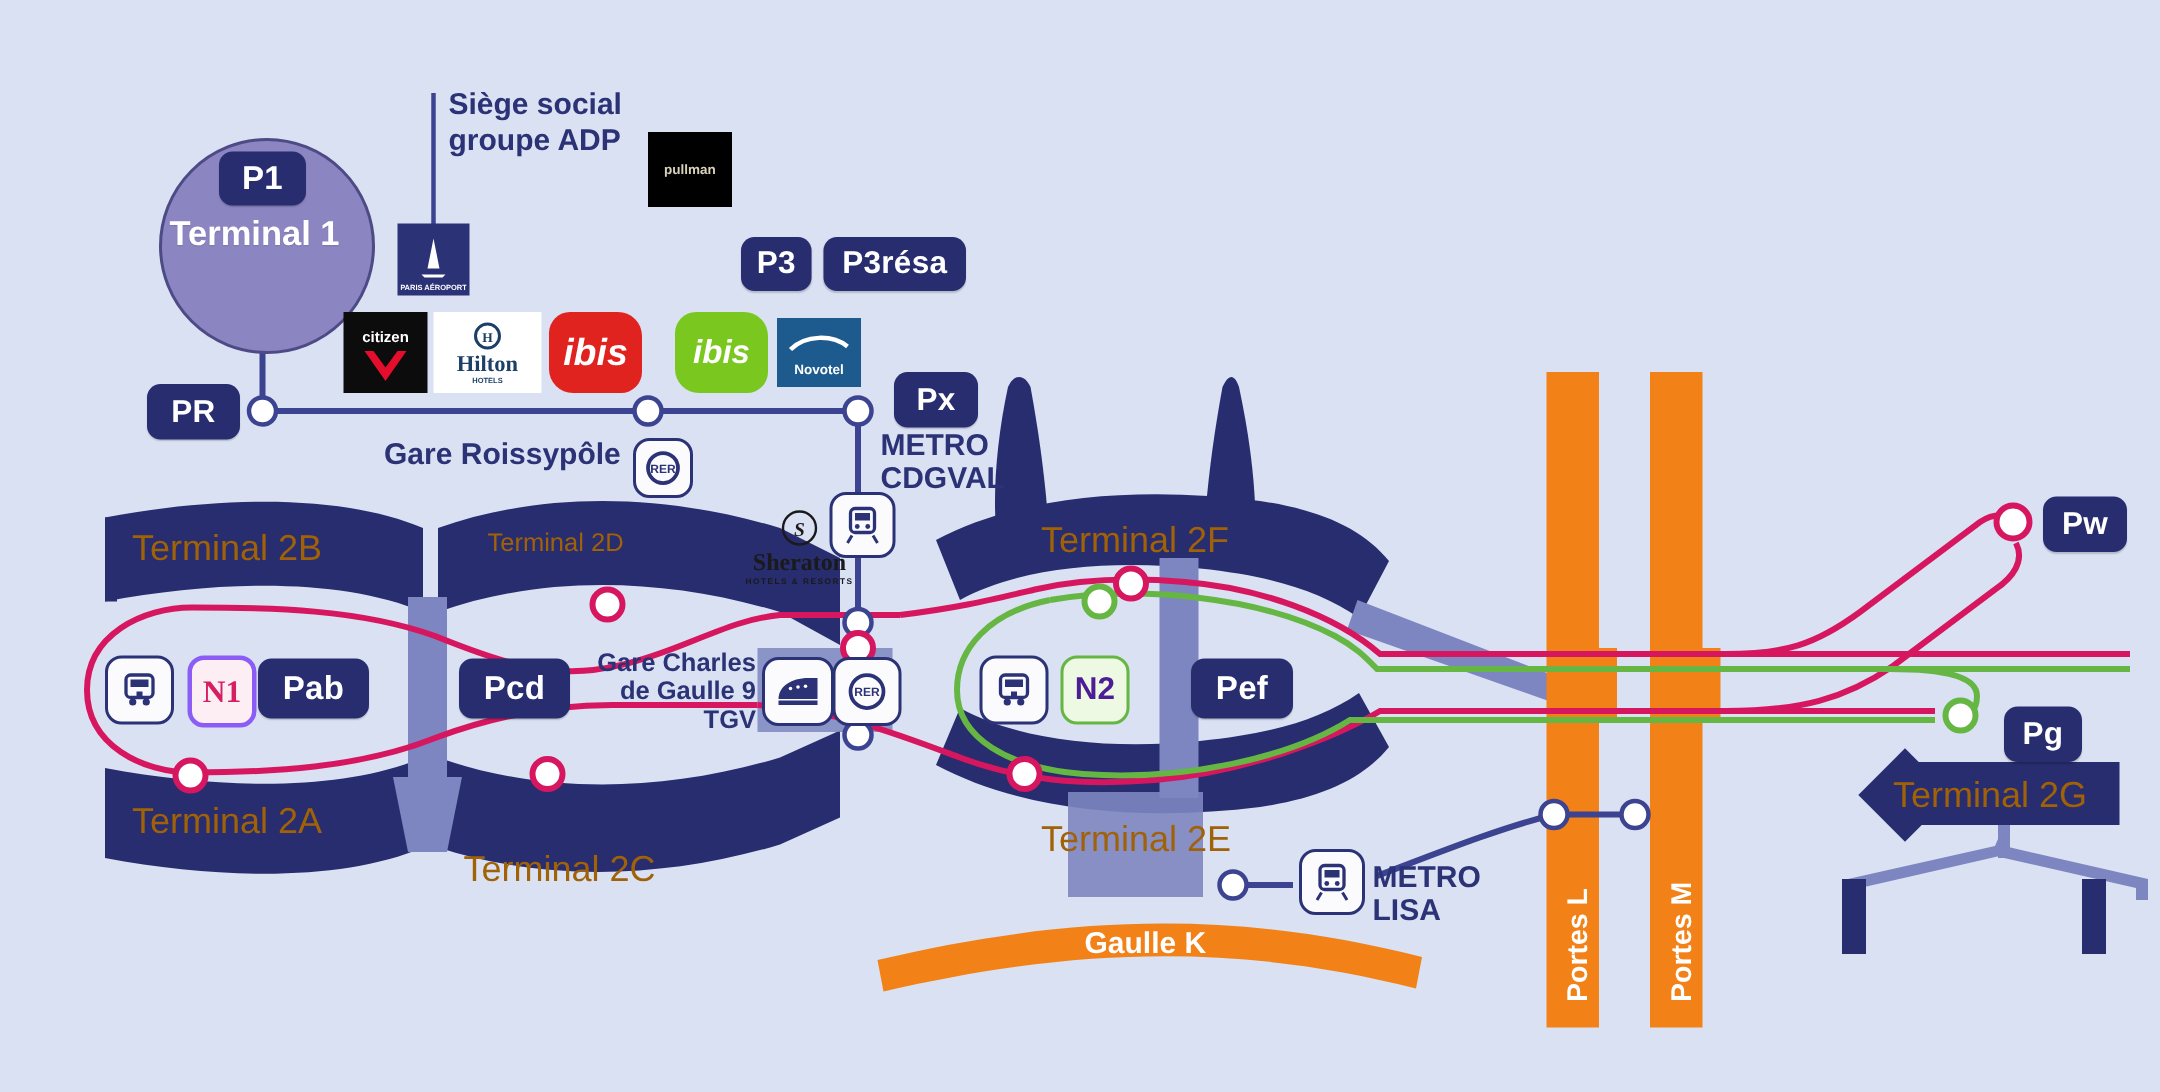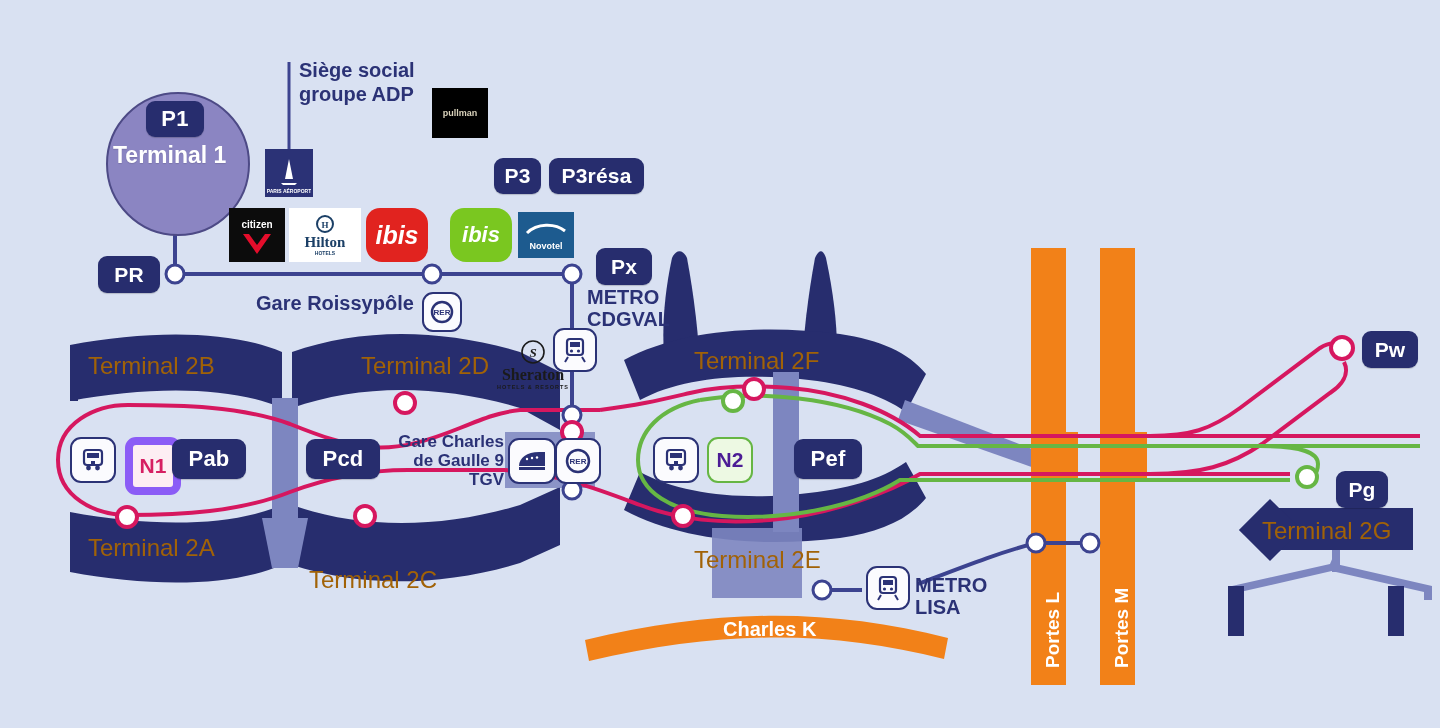--- a/index.html
+++ b/index.html
@@ -66,21 +66,21 @@
     border:2px solid #2b3276;
     border-radius:11px;
     display:flex;align-items:center;justify-content:center;
   }
   .nbadge{
     position:absolute;
     border-radius:11px;
     display:flex;align-items:center;justify-content:center;
     font-weight:bold;font-size:21px;
   }
-  .nbadge.n1{background:#fdeef3;border:8px solid #8b5cf6;color:#d61f62;}
+  .nbadge.n1{background:#fdeef3;border:3px solid #8b5cf6;color:#d61f62;font-family:Liberation Serif, serif;}
   .nbadge.n2{background:#edf9e3;border:2px solid #66b644;color:#4c1d95;}
 
   
   .logo{
     position:absolute;
     display:flex;align-items:center;justify-content:center;
     overflow:hidden;
     font-weight:bold;
     text-align:center;
     line-height:1;
@@ -307,21 +307,21 @@
     <svg width="26" height="28" viewBox="0 0 26 28">
       <rect x="5" y="3" width="16" height="16" rx="3" fill="none" stroke="#2b3276" stroke-width="2.2"></rect>
       <rect x="8" y="6" width="10" height="5" fill="#2b3276"></rect>
       <circle cx="9.5" cy="15" r="1.6" fill="#2b3276"></circle>
       <circle cx="16.5" cy="15" r="1.6" fill="#2b3276"></circle>
       <path d="M6 21 L3 26 M20 21 L23 26" stroke="#2b3276" stroke-width="2"></path>
     </svg>
   </div>
 
   <div class="white-text" style="position:absolute;left:88px;top:352px;font-size:24px;">Terminal 2B</div>
-  <div class="white-text" style="position:absolute;left:325px;top:352px;font-size:24px;margin-left:36px;">Terminal 2D</div>
+  <div class="white-text" style="position:absolute;left:325px;top:352px;font-size:17px;">Terminal 2D</div>
   <div class="white-text" style="position:absolute;left:88px;top:534px;font-size:24px;">Terminal 2A</div>
   <div class="white-text" style="position:absolute;left:309px;top:534px;font-size:24px;margin-top:32px;">Terminal 2C</div>
   <div class="white-text" style="position:absolute;left:694px;top:347px;font-size:24px;">Terminal 2F</div>
   <div class="white-text" style="position:absolute;left:694px;top:546px;font-size:24px;">Terminal 2E</div>
   <div class="white-text" style="position:absolute;left:1262px;top:517px;font-size:24px;">Terminal 2G</div>
 
   <div class="logo" style="left:487px;top:338px;width:92px;height:56px;background:transparent;">
     <svg width="92" height="56" viewBox="0 0 92 56">
       <circle cx="46" cy="14" r="11" fill="none" stroke="#1a1a1a" stroke-width="1.6"></circle>
       <text x="46" y="19" font-size="13" fill="#1a1a1a" text-anchor="middle" font-family="Liberation Serif,serif" font-style="italic">S</text>
@@ -381,21 +381,21 @@
       <rect x="5" y="3" width="16" height="16" rx="3" fill="none" stroke="#2b3276" stroke-width="2.2"></rect>
       <rect x="8" y="6" width="10" height="5" fill="#2b3276"></rect>
       <circle cx="9.5" cy="15" r="1.6" fill="#2b3276"></circle>
       <circle cx="16.5" cy="15" r="1.6" fill="#2b3276"></circle>
       <path d="M6 21 L3 26 M20 21 L23 26" stroke="#2b3276" stroke-width="2"></path>
     </svg>
   </div>
   <div class="lbl-static navy-text" style="left:915px;top:574px;font-size:20px;line-height:22px;">METRO
 LISA</div>
 
-  <div style="position:absolute;left:723px;top:618px;color:#fff;font-weight:bold;font-size:20px;">Charles K</div>
+  <div style="position:absolute;left:723px;top:618px;color:#fff;font-weight:bold;font-size:20px;">Gaulle K</div>
 
   <div class="portes-vert" style="left:1042px;top:668px;">Portes L</div>
   <div class="portes-vert" style="left:1111px;top:668px;">Portes M</div>
 
   <div class="badge md" style="left:1362px;top:331px;width:56px;height:37px;">Pw</div>
   <div class="badge md" style="left:1336px;top:471px;width:52px;height:37px;">Pg</div>
 
 </div>
 
 </body></html>

